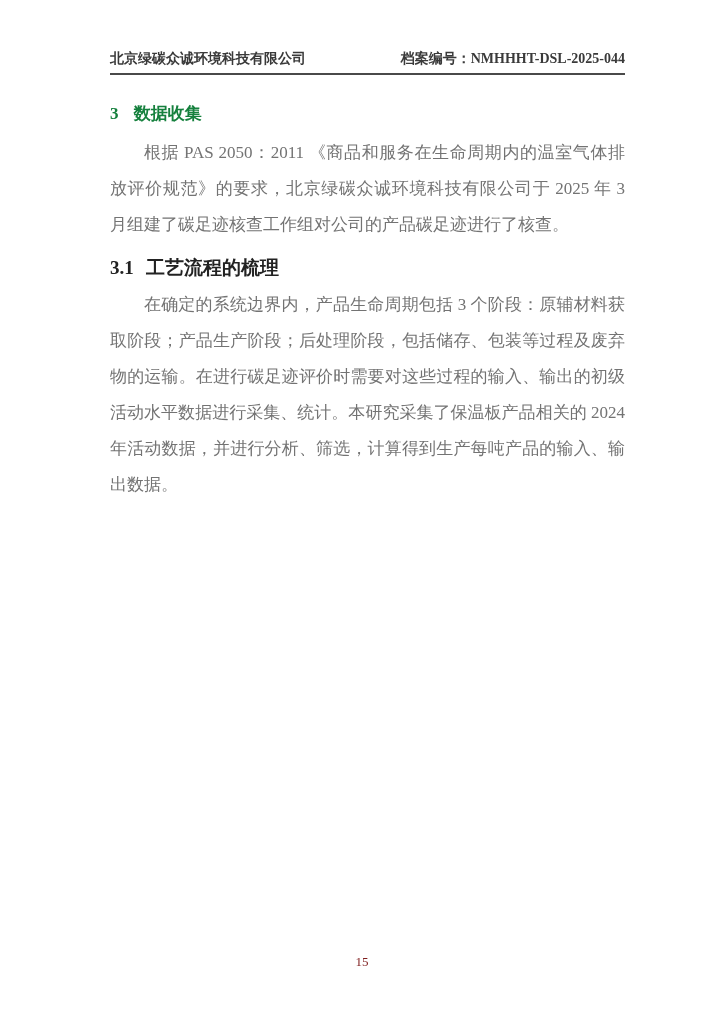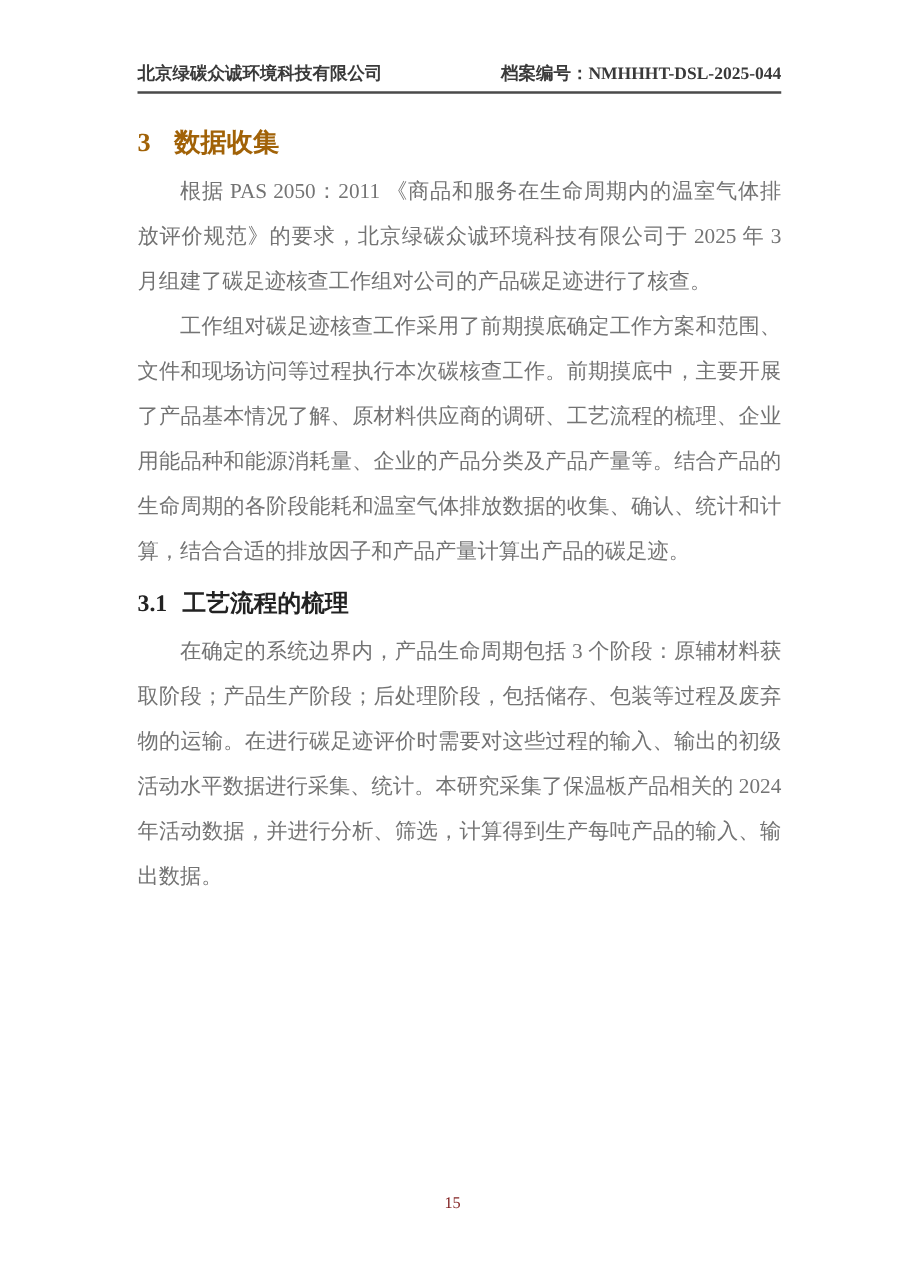--- a/index.html
+++ b/index.html
@@ -21,23 +21,23 @@
     align-items: flex-end;
     font-size: 14px;
     font-weight: 700;
     color: #3a3a3a;
     padding-bottom: 5px;
     border-bottom: 2px solid #4a4a4a;
   }
   .header .archive { white-space: nowrap; }
 
   h1.chapter {
-    font-size: 21px;
+    font-size: 17px;
     font-weight: 700;
-    color: #a16207;
+    color: #15803d;
     margin: 26px 0 8px 0;
     line-height: 26px;
   }
   h1.chapter .num { margin-right: 0.9em; }
 
   p.body {
     font-size: 17px;
     line-height: 36px;
     text-align: justify;
     text-justify: inter-ideograph;
@@ -76,21 +76,20 @@
       <span class="archive">
         <span>档案编号：</span><span>NMHHHT-DSL-2025-044</span>
       </span>
     </div>
 
     <h1 class="chapter">
       <span class="num">3</span><span>数据收集</span>
     </h1>
 
     <p class="body">根据 PAS 2050：2011 《商品和服务在生命周期内的温室气体排放评价规范》的要求，北京绿碳众诚环境科技有限公司于 2025 年 3 月组建了碳足迹核查工作组对公司的产品碳足迹进行了核查。</p>
-    <p class="body">工作组对碳足迹核查工作采用了前期摸底确定工作方案和范围、文件和现场访问等过程执行本次碳核查工作。前期摸底中，主要开展了产品基本情况了解、原材料供应商的调研、工艺流程的梳理、企业用能品种和能源消耗量、企业的产品分类及产品产量等。结合产品的生命周期的各阶段能耗和温室气体排放数据的收集、确认、统计和计算，结合合适的排放因子和产品产量计算出产品的碳足迹。</p>
 
     <h2 class="section">
       <span class="num">3.1</span><span>工艺流程的梳理</span>
     </h2>
     <p class="body">在确定的系统边界内，产品生命周期包括 3 个阶段：原辅材料获取阶段；产品生产阶段；后处理阶段，包括储存、包装等过程及废弃物的运输。在进行碳足迹评价时需要对这些过程的输入、输出的初级活动水平数据进行采集、统计。本研究采集了保温板产品相关的 2024 年活动数据，并进行分析、筛选，计算得到生产每吨产品的输入、输出数据。</p>
 
 
   </div>
 
   <div class="footer">15</div>

